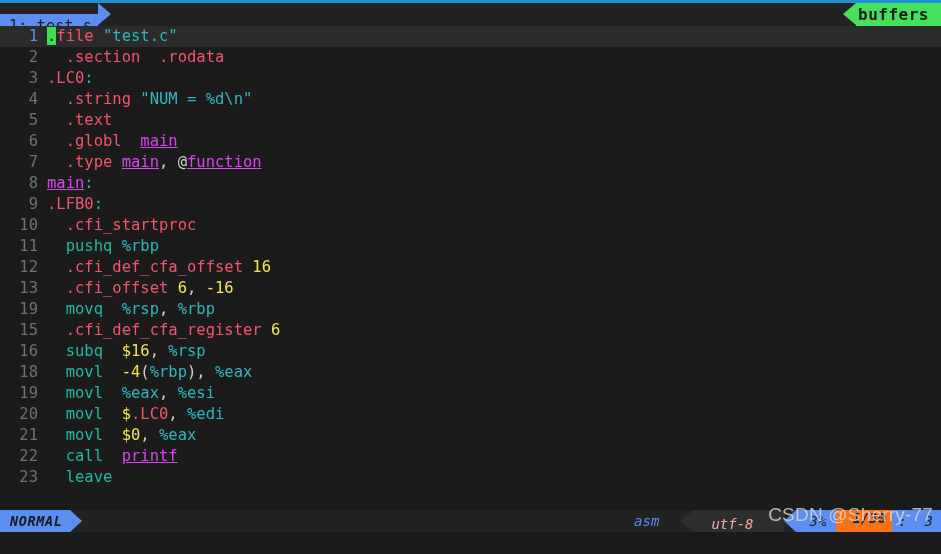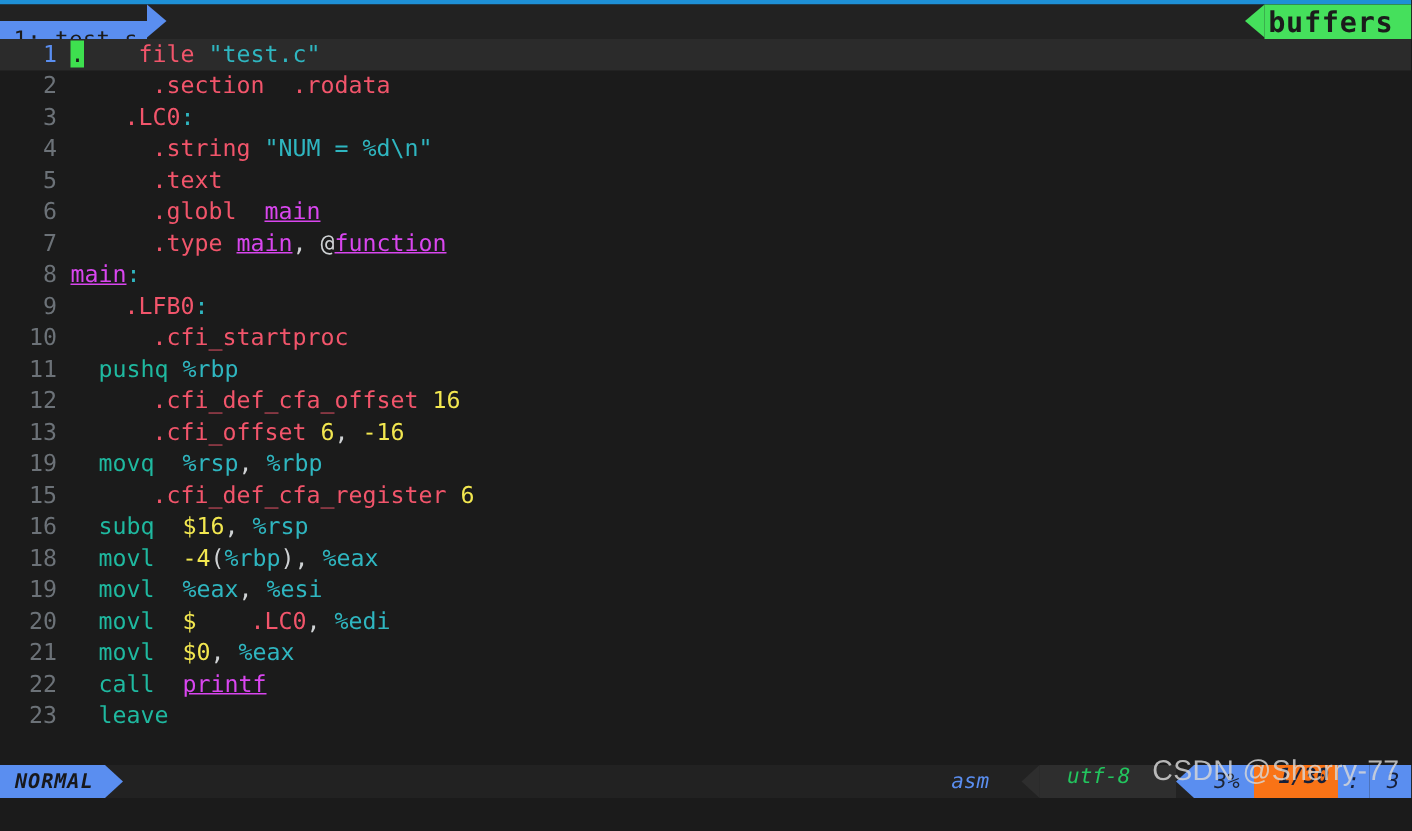--- a/index.html
+++ b/index.html
@@ -60,21 +60,21 @@
     border-top: 11.5px solid transparent;
     border-bottom: 11.5px solid transparent;
     border-right: 13px solid #45e05c;
   }
   .buffers-label {
     display: flex;
     align-items: center;
     height: 23px;
     background: #45e05c;
     color: #1b1b1b;
-    font-size: 19px;
+    font-size: 16px;
     font-weight: bold;
     padding: 0 12px 0 2px;
     letter-spacing: 0.5px;
     white-space: nowrap;
   }
 
   
   .editor {
     position: absolute;
     top: 26px; left: 0;
@@ -103,21 +103,21 @@
     user-select: none;
   }
   .code-line.cursor-line .lnum { color: #5a8ef0; }
   .ltext {
     padding-left: 9px;
     flex: 1 1 auto;
     white-space: pre;
   }
 
   
-  .t-dir   { color: #f2556b; margin-left: 36px; }   
+  .t-dir   { color: #f2556b; }   
   .t-ins   { color: #1fb9a0; }   
   .t-reg   { color: #2fb6c0; }   
   .t-num   { color: #f2e750; }   
   .t-str   { color: #2fb6c0; }
   .t-pun   { color: #cfd2d4; }   
   .t-idn   { color: #d946ef; text-decoration: underline; }   
   .t-at    { color: #cfd2d4; }
   .t-col   { color: #2fb6c0; }   
 
   .cursor-block {
@@ -169,23 +169,23 @@
     padding: 0 22px 0 0;
     white-space: nowrap;
   }
   .sl-enc-arrow {
     width: 0; height: 0;
     border-top: 11px solid transparent;
     border-bottom: 11px solid transparent;
     border-right: 12px solid #2e2e2e;
   }
   .sl-enc {
-    display: flex; align-items: flex-start;
+    display: flex; align-items: flex-end;
     background: #2e2e2e;
-    color: #22c55e;
+    color: #fca5a5;
     padding: 0 30px 0 18px;
     white-space: nowrap;
   }
   .sl-pos-arrow {
     width: 0; height: 0;
     border-top: 11px solid transparent;
     border-bottom: 11px solid transparent;
     border-right: 12px solid #5a8ef0;
   }
   .sl-pct {

